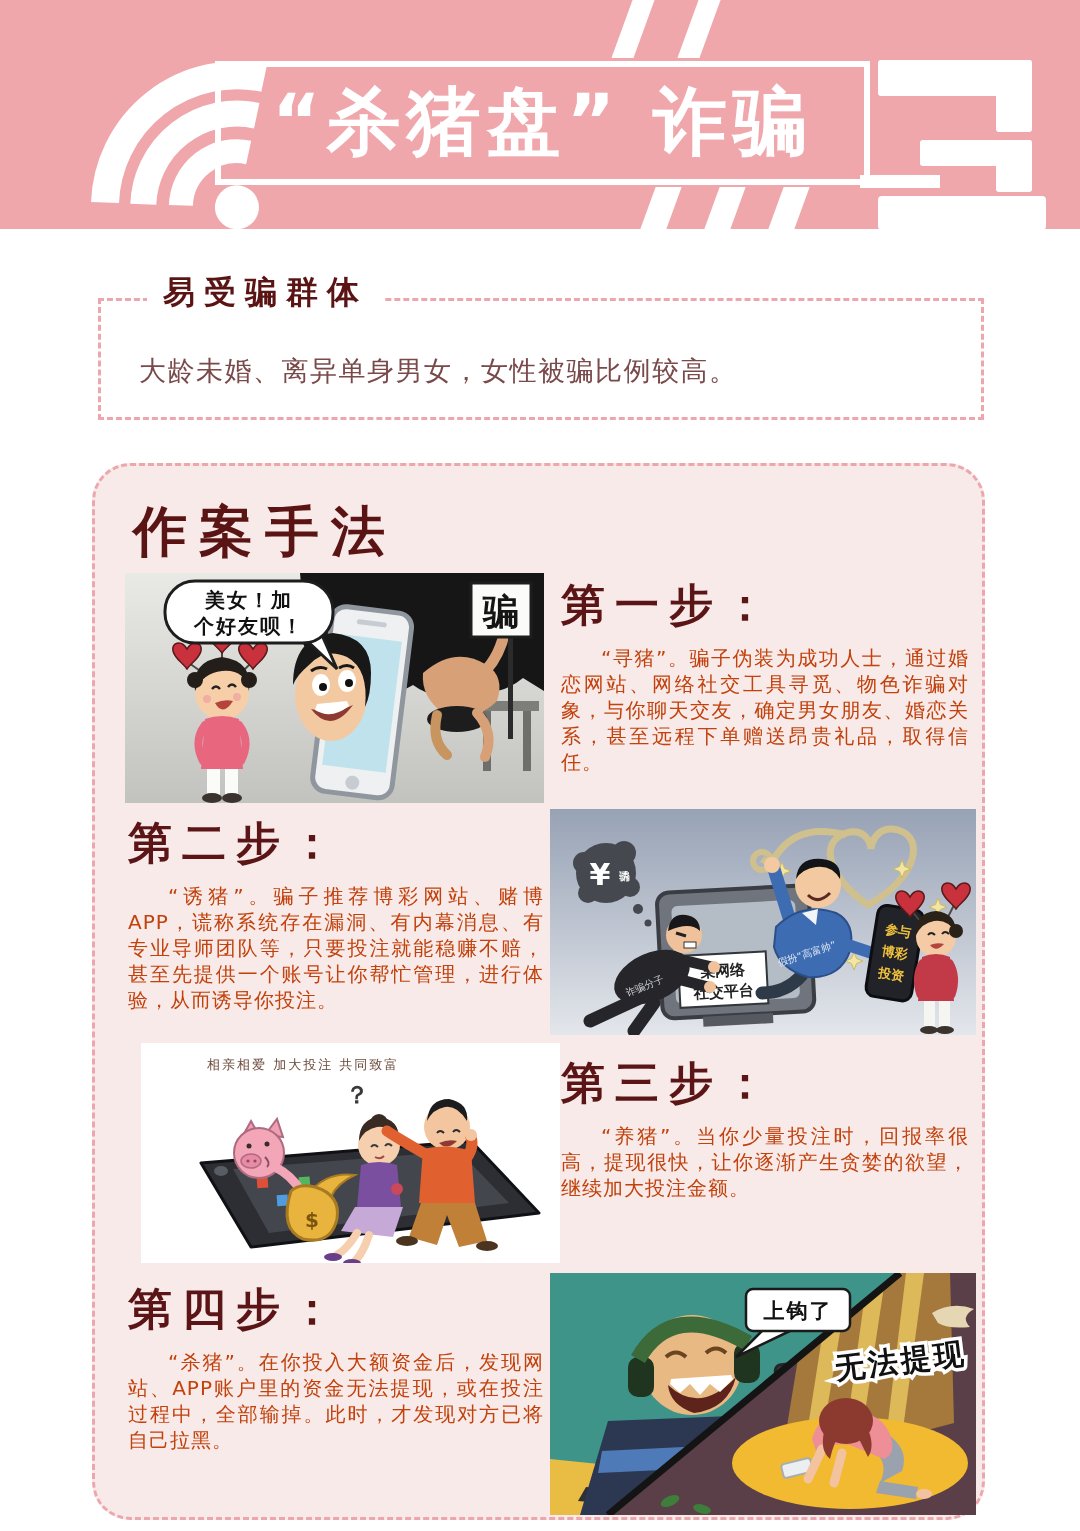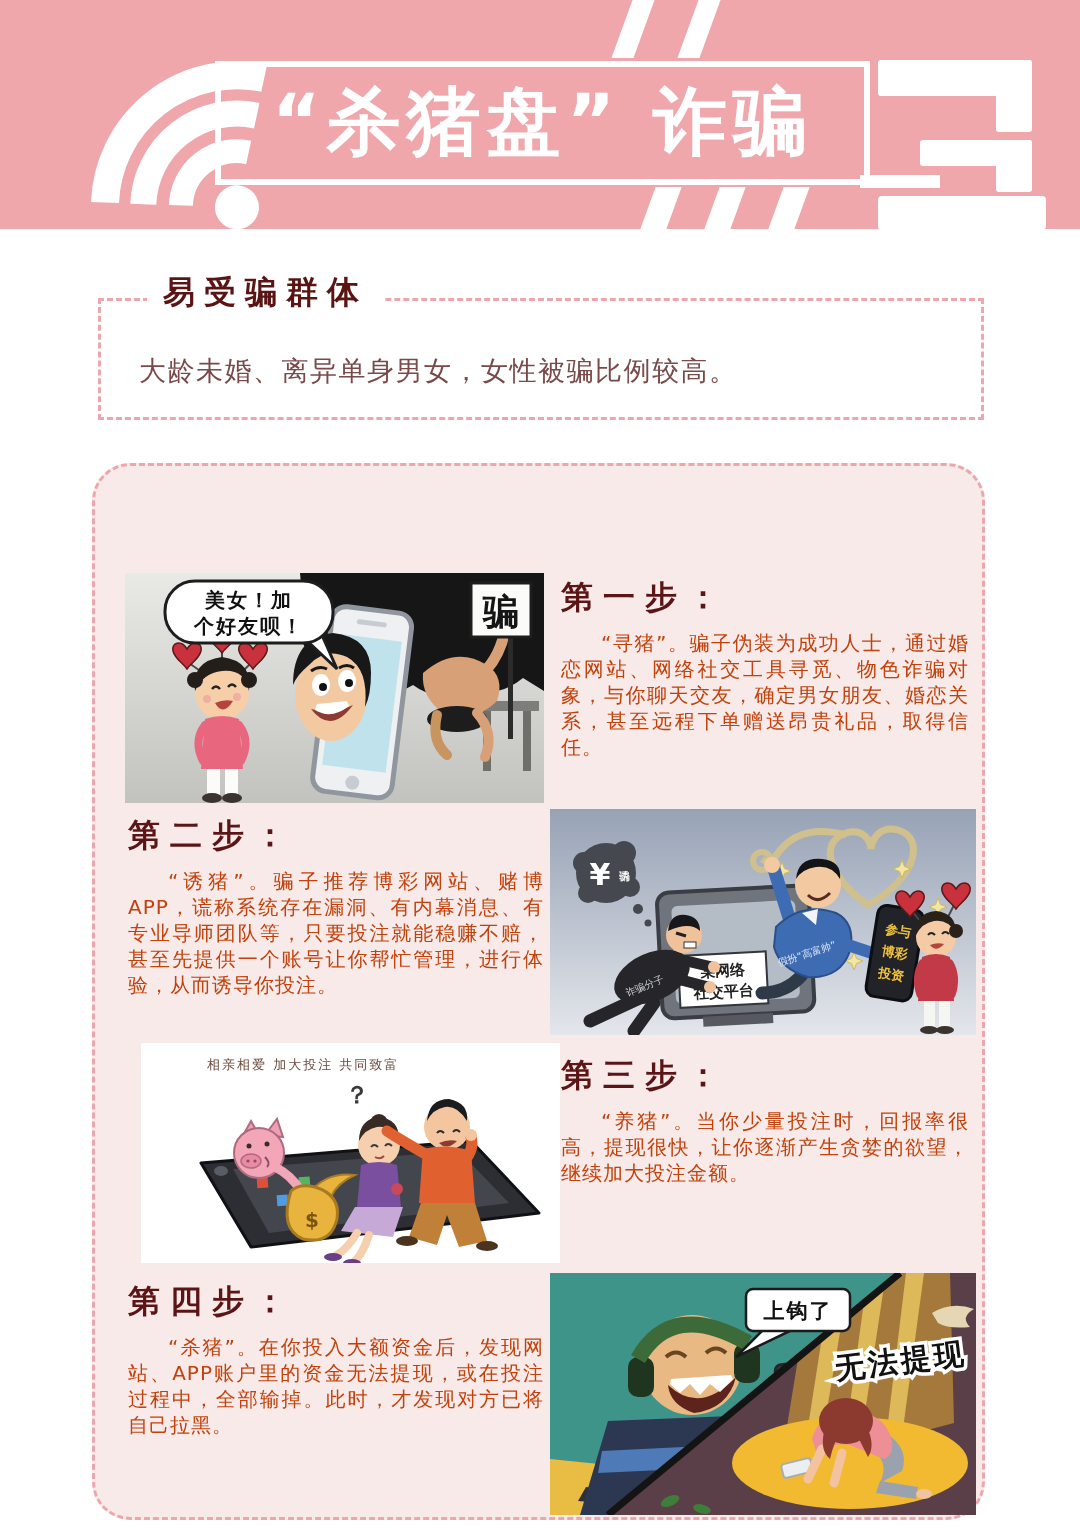--- a/index.html
+++ b/index.html
@@ -21,21 +21,21 @@
         border:3px dashed #eda6ad;background:#ffffff;}
   .vbox .vtitle{position:absolute;left:46px;top:-30px;background:#ffffff;padding:0 16px;
         font-size:32px;font-weight:900;color:#5a1414;letter-spacing:9px;white-space:nowrap;}
   .vbox .vbody{position:absolute;left:38px;top:52px;font-size:27px;color:#7a4a4a;letter-spacing:1.5px;
         white-space:nowrap;}
   
   .mbox{position:absolute;left:92px;top:463px;width:893px;height:1057px;box-sizing:border-box;
         border:3px dashed #eda6ad;border-radius:38px;background:#f7eae8;}
   .mtitle{position:absolute;left:38px;top:30px;font-size:54px;font-weight:900;color:#5a1414;letter-spacing:12px;}
   .step{position:absolute;}
-  .step h3{margin:0;font-size:32px;font-weight:900;color:#5b1516;letter-spacing:10px;}
+  .step h3{margin:0;font-size:44px;font-weight:900;color:#5b1516;letter-spacing:10px;}
   .step p{margin:10px 0 0;font-size:20px;line-height:1.3;color:#c2410c;letter-spacing:1px;
           text-align:justify;text-indent:2em;}
   .s1{left:466px;top:110px;width:408px;}
   .s2{left:33px;top:348px;width:416px;}
   .s3{left:466px;top:588px;width:408px;}
   .s4{left:33px;top:814px;width:416px;}
   figure{margin:0;position:absolute;line-height:0;}
   .f1{left:30px;top:107px;}
   .f2{left:455px;top:343px;}
   .f3{left:30px;top:577px;padding-left:16px;}
@@ -79,20 +79,21 @@
       </g>
     </svg>
   </header>
 
   <section class="vbox">
     <div class="vtitle">易受骗群体</div>
     <div class="vbody">大龄未婚、离异单身男女，女性被骗比例较高。</div>
   </section>
 
   <section class="mbox">
+    <div class="mtitle">作案手法</div>
 
     <figure class="f1">
       <svg width="419" height="230" viewBox="0 0 419 230">
         <defs>
           <linearGradient id="g1" x1="0" y1="0" x2="0" y2="1">
             <stop offset="0" stop-color="#e9e9e5"></stop>
               <stop offset="1" stop-color="#c2c2be"></stop>
           </linearGradient>
           <path id="ht1" d="M0,6 C-6,-4 -16,0 -14,8 C-12,16 -4,20 0,26 C4,20 12,16 14,8 C16,0 6,-4 0,6 Z"></path>
         </defs>

